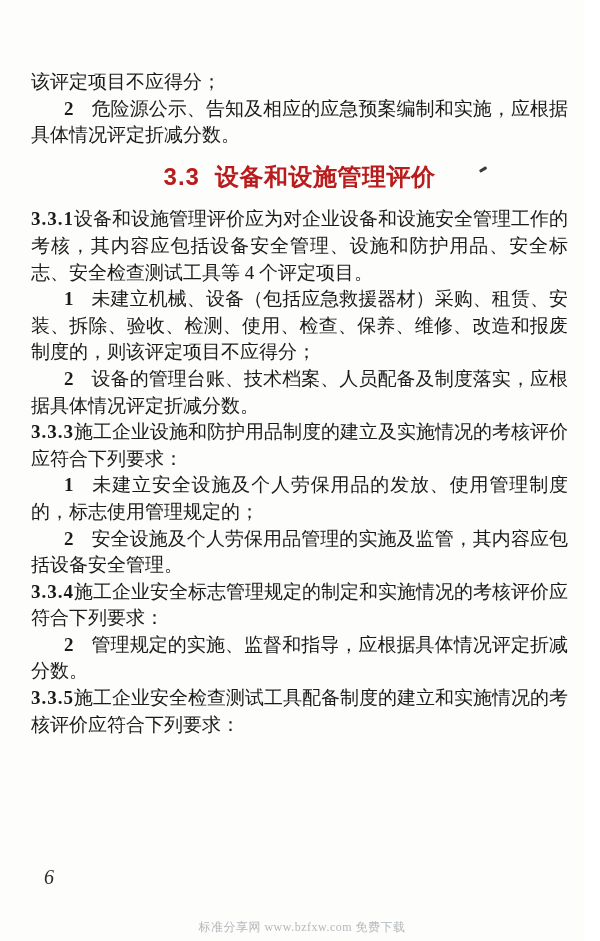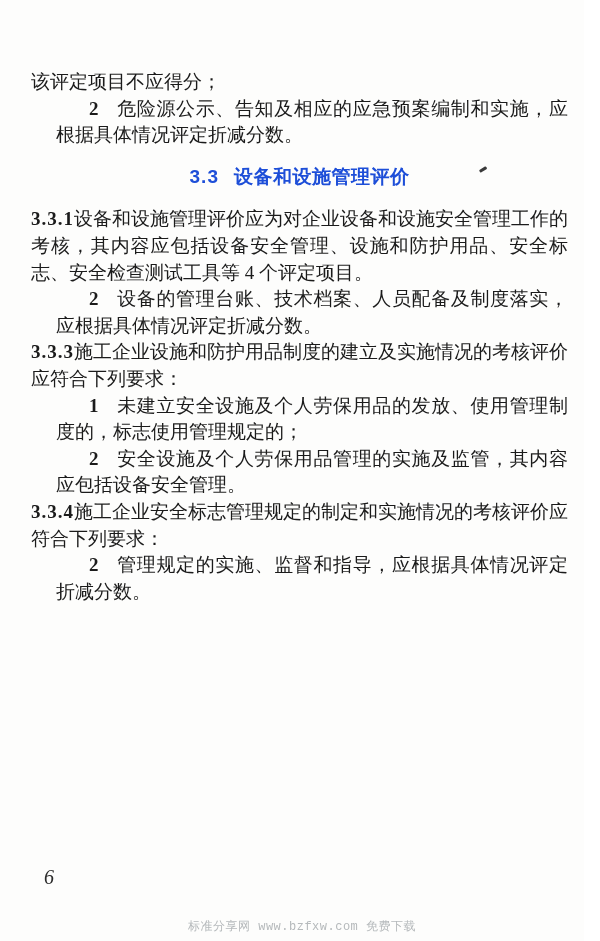--- a/index.html
+++ b/index.html
@@ -24,34 +24,34 @@
     font-size: 19px;
     line-height: 26.6px;
     text-align: justify;
     text-justify: inter-ideograph;
     word-break: break-all;
   }
   .content p {
     margin: 0;
     padding: 0;
   }
-  p.item { text-indent: 33px; margin-left: 25px; }
+  p.item { text-indent: 33px; }
   p.plain, p.section { text-indent: 0; }
   .num { font-weight: bold; }
   .snum { letter-spacing: 1px; }
   .inum { margin-right: 18px; }
   h2.heading {
     margin: 15px 0 16px 0;
-    font-size: 19px;
+    font-size: 24px;
     line-height: 26.6px;
     text-align: center;
     font-family: "Liberation Sans", "DejaVu Sans", sans-serif;
     font-weight: bold;
     letter-spacing: 0.5px;
-    color: #1d4ed8;
+    color: #b91c1c;
   }
   .hnum { margin-right: 15px; letter-spacing: 1px; }
   .page-number {
     position: absolute;
     left: 44px;
     top: 864px;
     font-style: italic;
     font-size: 20px;
     line-height: 26px;
     color: #2a2a2a;
@@ -59,21 +59,21 @@
   }
   .watermark {
     position: absolute;
     left: 0;
     right: 0;
     top: 920px;
     text-align: center;
     font-size: 12px;
     line-height: 14px;
     letter-spacing: 0.5px;
-    font-family: Liberation Mono, monospace;
+    font-family: Liberation Serif, serif;
     padding-left: 20px;
   }
   .artifact {
     position: absolute;
     left: 479px;
     top: 168px;
     width: 8px;
     height: 2.5px;
     background: #3a3a3a;
     border-radius: 1px;
@@ -82,23 +82,25 @@
 </style>
 </head>
 <body>
 
 <div class="page" style="background: rgb(253, 253, 252); color: rgb(27, 27, 27);">
   <div class="content">
       <p class="plain"><span>该评定项目不应得分；</span></p>
       <p class="item"><span class="num inum">2</span><span>危险源公示、告知及相应的应急预案编制和实施，应根据具体情况评定折减分数。</span></p>
       <h2 class="heading"><span class="hnum">3.3</span><span>设备和设施管理评价</span></h2>
       <p class="section"><span class="num snum">3.3.1</span><span>设备和设施管理评价应为对企业设备和设施安全管理工作的考核，其内容应包括设备安全管理、设施和防护用品、安全标志、安全检查测试工具等 4 个评定项目。</span></p>
+      <p class="item"><span class="num inum">1</span><span>未建立机械、设备（包括应急救援器材）采购、租赁、安装、拆除、验收、检测、使用、检查、保养、维修、改造和报废制度的，则该评定项目不应得分；</span></p>
       <p class="item"><span class="num inum">2</span><span>设备的管理台账、技术档案、人员配备及制度落实，应根据具体情况评定折减分数。</span></p>
       <p class="section"><span class="num snum">3.3.3</span><span>施工企业设施和防护用品制度的建立及实施情况的考核评价应符合下列要求：</span></p>
       <p class="item"><span class="num inum">1</span><span>未建立安全设施及个人劳保用品的发放、使用管理制度的，标志使用管理规定的；</span></p>
       <p class="item"><span class="num inum">2</span><span>安全设施及个人劳保用品管理的实施及监管，其内容应包括设备安全管理。</span></p>
       <p class="section"><span class="num snum">3.3.4</span><span>施工企业安全标志管理规定的制定和实施情况的考核评价应符合下列要求：</span></p>
       <p class="item"><span class="num inum">2</span><span>管理规定的实施、监督和指导，应根据具体情况评定折减分数。</span></p>
+      <p class="section"><span class="num snum">3.3.5</span><span>施工企业安全检查测试工具配备制度的建立和实施情况的考核评价应符合下列要求：</span></p>
     </div>
   <div class="artifact"></div>
   <div class="page-number">6</div>
   <div class="watermark" style="color: rgb(181, 185, 187);">标准分享网 www.bzfxw.com 免费下载</div>
 </div>
 
 </body></html>

